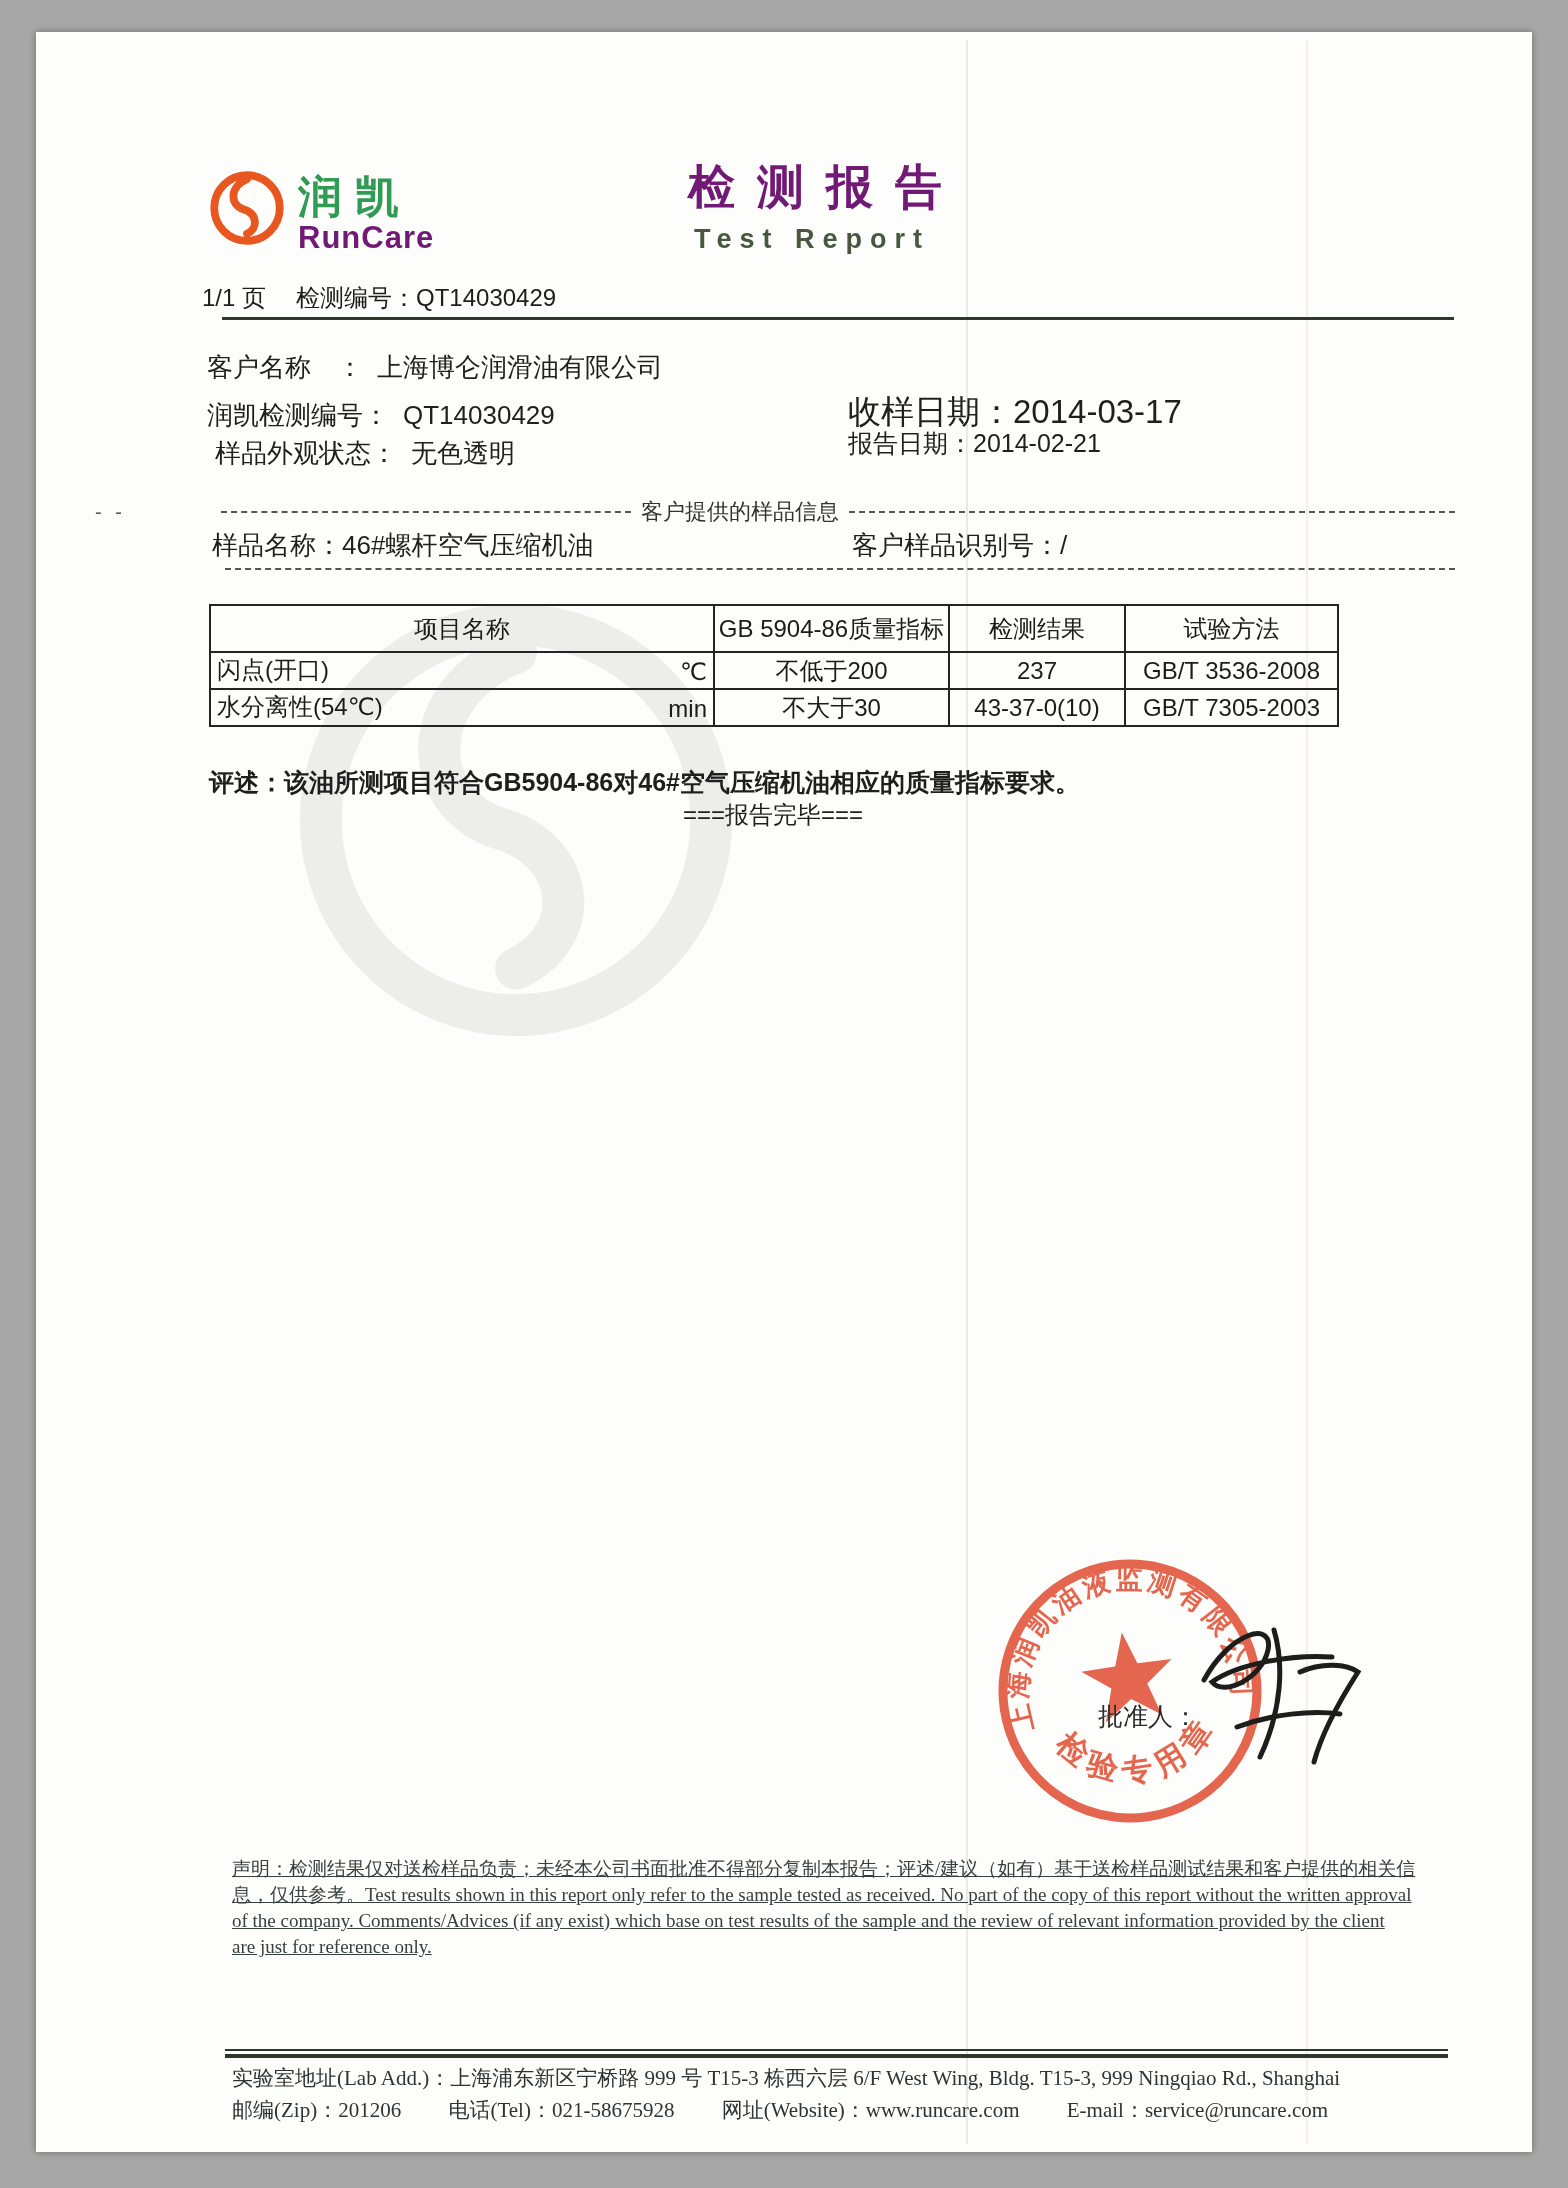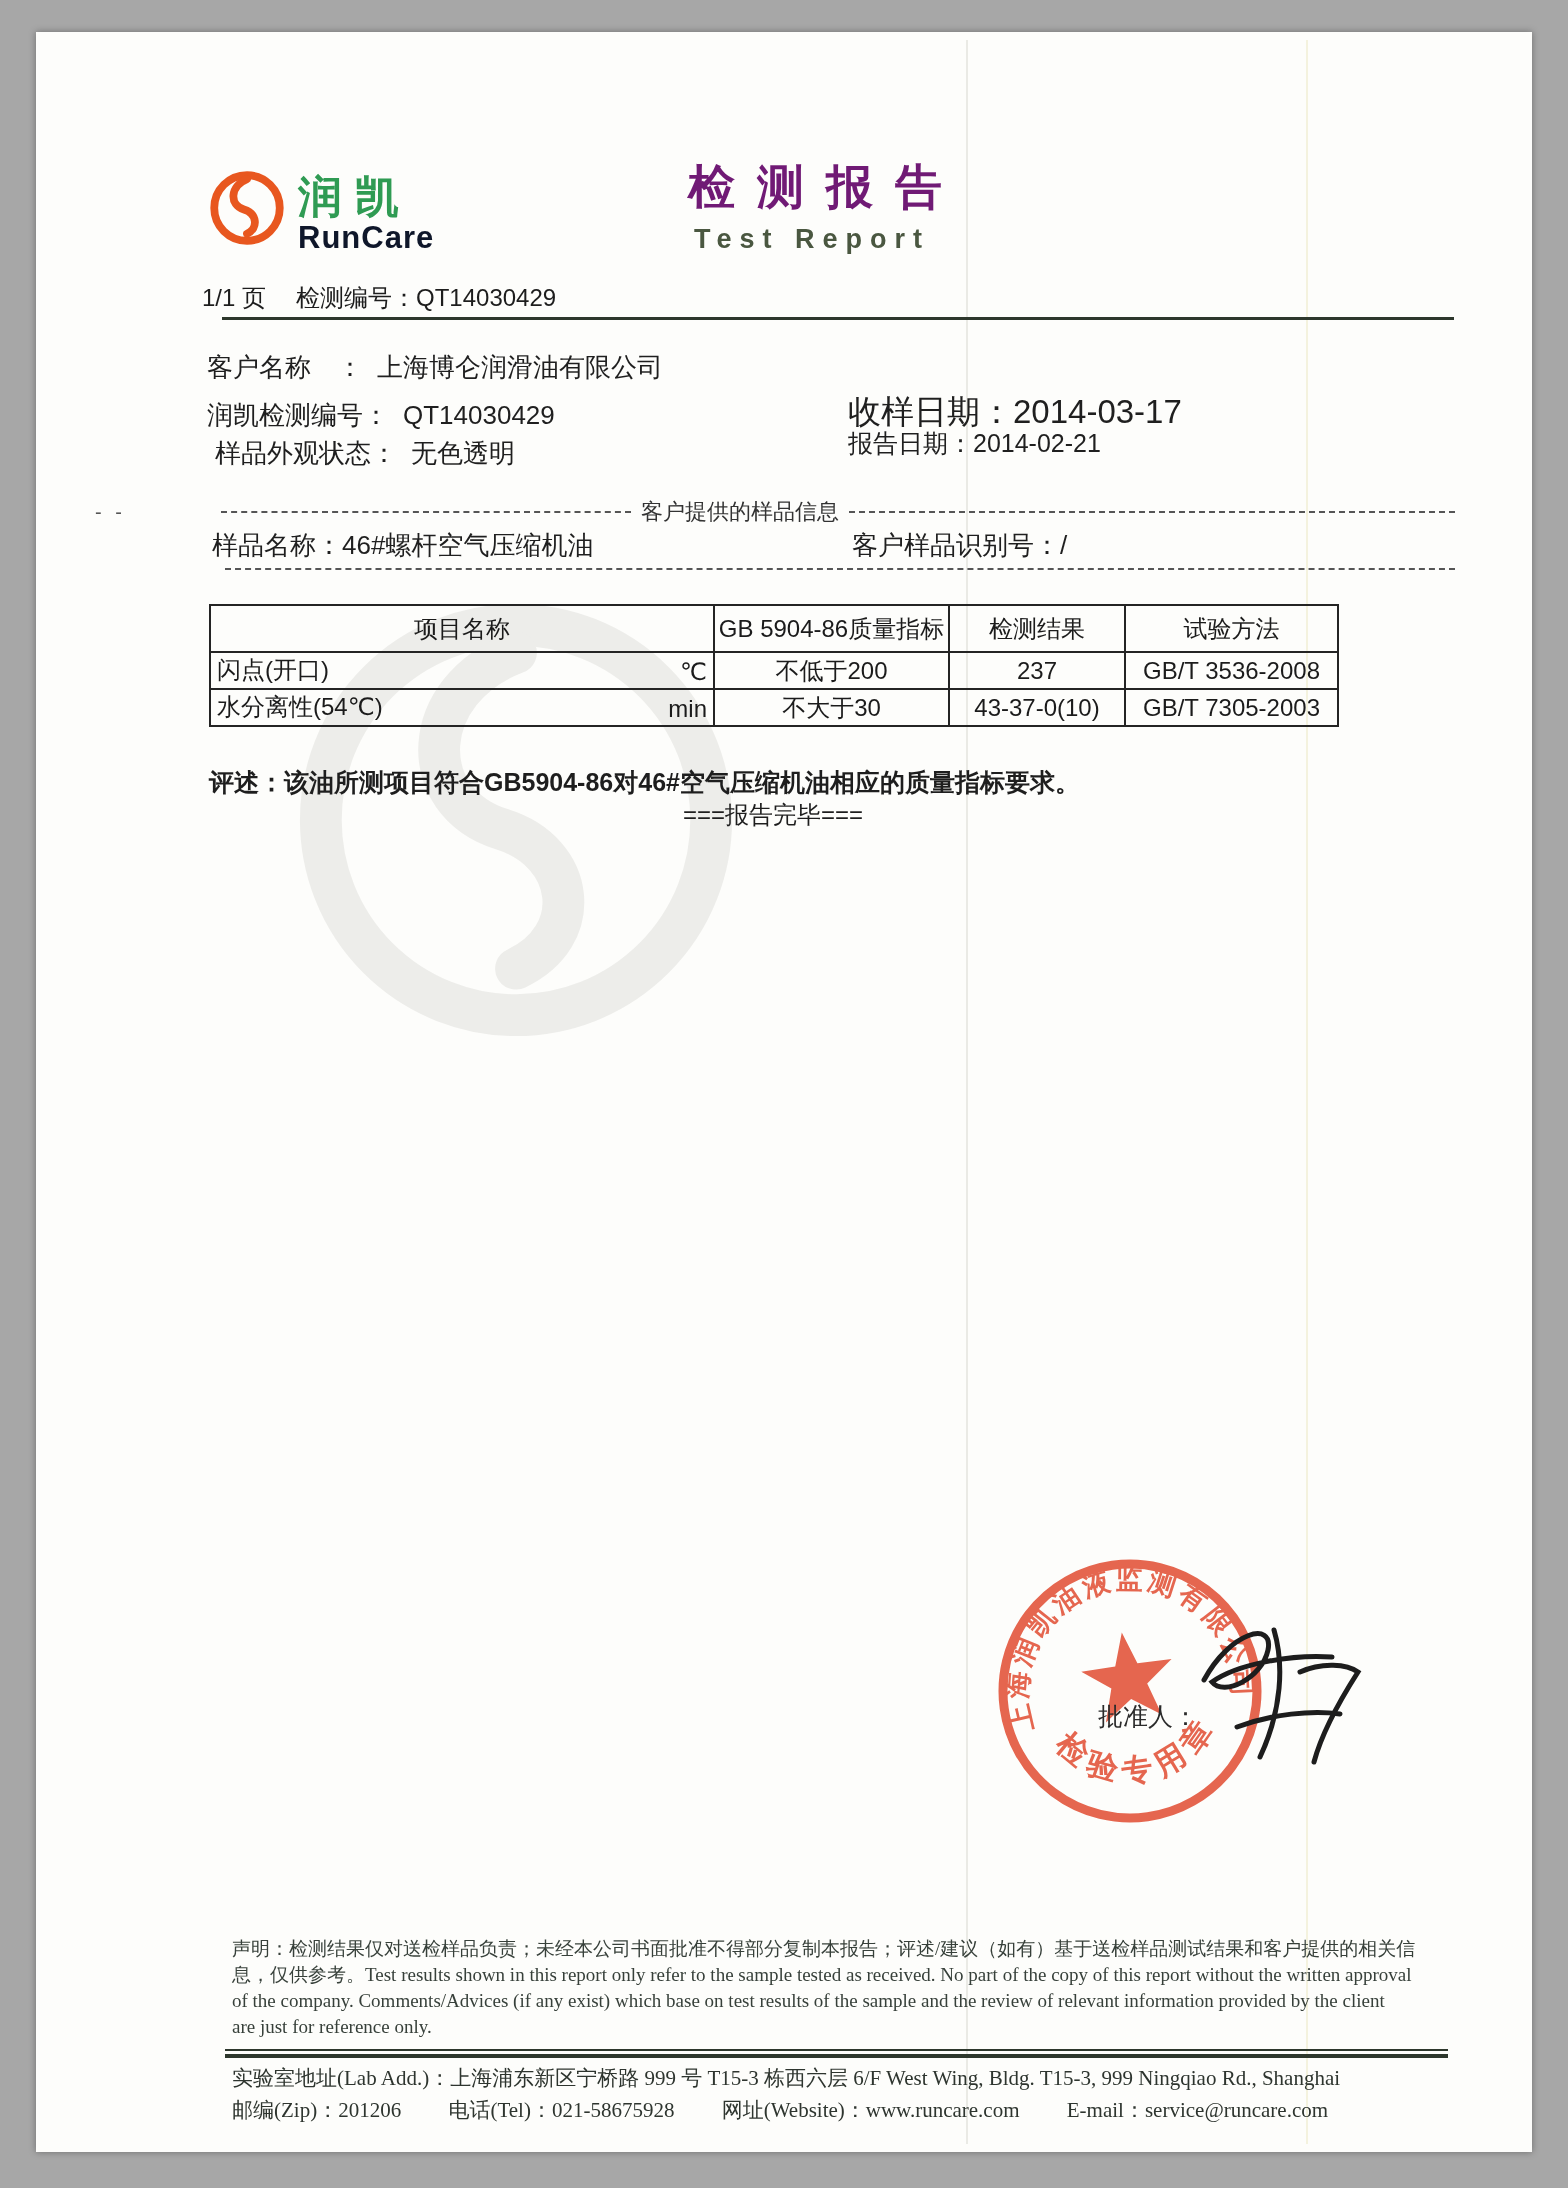--- a/index.html
+++ b/index.html
@@ -17,21 +17,21 @@
     box-shadow:0 0 7px rgba(0,0,0,0.35);
     z-index:0;
   }
   .crease{z-index:1;}
   .wm{z-index:1;opacity:0.5;}
   .content{z-index:2;}
   .hr-dark{background:#2d372c;z-index:2;}
   .dash-seg{border-top:2px dashed #555;height:0;}
   .dash-row{display:flex;align-items:center;z-index:2;}
   .logo-cn{font-size:44px;font-weight:bold;color:#2f9b53;letter-spacing:13px;z-index:2;}
-  .logo-en{font-size:31px;font-weight:bold;color:#0f172a;letter-spacing:1px;z-index:2;}
+  .logo-en{font-size:31px;font-weight:bold;color:#701a75;letter-spacing:1px;z-index:2;}
   .title-cn{font-size:47px;font-weight:bold;color:#701a75;letter-spacing:22px;z-index:2;}
   .title-en{font-size:27px;font-weight:bold;color:#4a5740;letter-spacing:8px;z-index:2;}
   .pageinfo{font-size:24px;color:#1d1d1d;z-index:2;}
   .pageinfo .gap{margin-left:30px;}
   .meta{font-size:26px;color:#1f1f1f;z-index:2;white-space:nowrap;}
   .meta .val{margin-left:14px;}
   .sect-label{font-size:22px;color:#333;padding:0 10px;white-space:nowrap;}
   .stray{font-size:20px;color:#555;letter-spacing:4px;width:126px;}
   table.results{
     border-collapse:collapse;table-layout:fixed;width:1128px;z-index:2;position:absolute;
@@ -180,21 +180,21 @@
 
 <svg class="abs signature" style="left:1182px;top:1602px;" width="185" height="185" viewBox="0 0 185 185">
   <g fill="none" stroke="#1d1d1d" stroke-width="5" stroke-linecap="round">
     <path d="M22,78 C48,30 92,18 86,48 C80,76 42,95 30,80 C55,62 110,52 150,55"></path>
     <path d="M92,28 C102,62 100,108 78,155"></path>
     <path d="M118,70 C140,60 165,62 176,70 C160,95 140,130 132,160"></path>
     <path d="M55,125 C90,112 130,108 158,112"></path>
   </g>
 </svg>
 
-<div class="abs disc serif" style="left:232px;top:1936px;">
+<div class="abs disc serif" style="left:232px;top:1856px;text-decoration:underline;">
   <span class="line">声明：检测结果仅对送检样品负责；未经本公司书面批准不得部分复制本报告；评述/建议（如有）基于送检样品测试结果和客户提供的相关信</span>
   <span class="line">息，仅供参考。Test results shown in this report only refer to the sample tested as received. No part of the copy of this report without the written approval</span>
   <span class="line">of the company. Comments/Advices (if  any exist) which  base on test results of the sample and the review of relevant information provided by the client</span>
   <span class="line">are just  for reference only.</span>
 </div>
 
 <div class="abs hr-dark" style="left:225px;top:2049px;width:1223px;height:2px;"></div>
 <div class="abs hr-dark" style="left:225px;top:2054px;width:1223px;height:4px;"></div>
 
 <div class="abs foot serif" style="left:232px;top:2064px;">实验室地址(Lab Add.)：上海浦东新区宁桥路 999 号 T15-3 栋西六层 6/F West Wing, Bldg. T15-3, 999 Ningqiao Rd., Shanghai</div>

